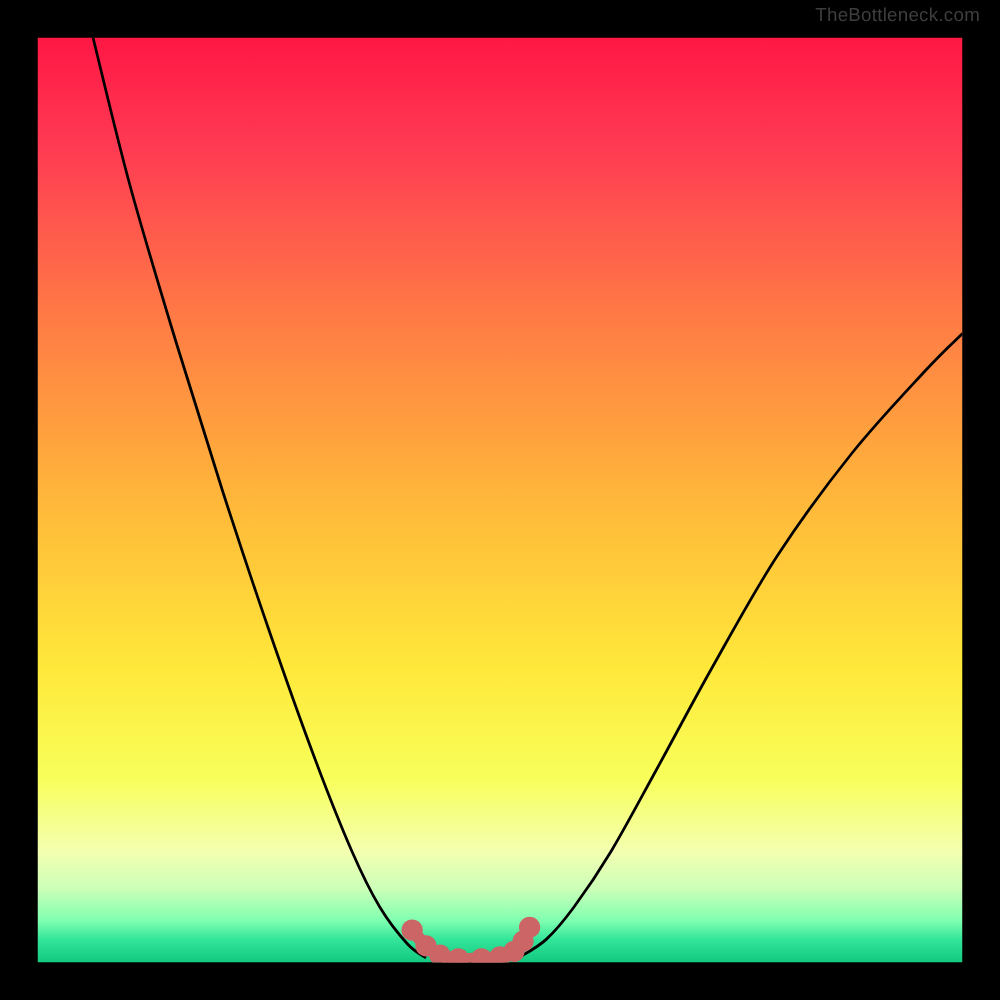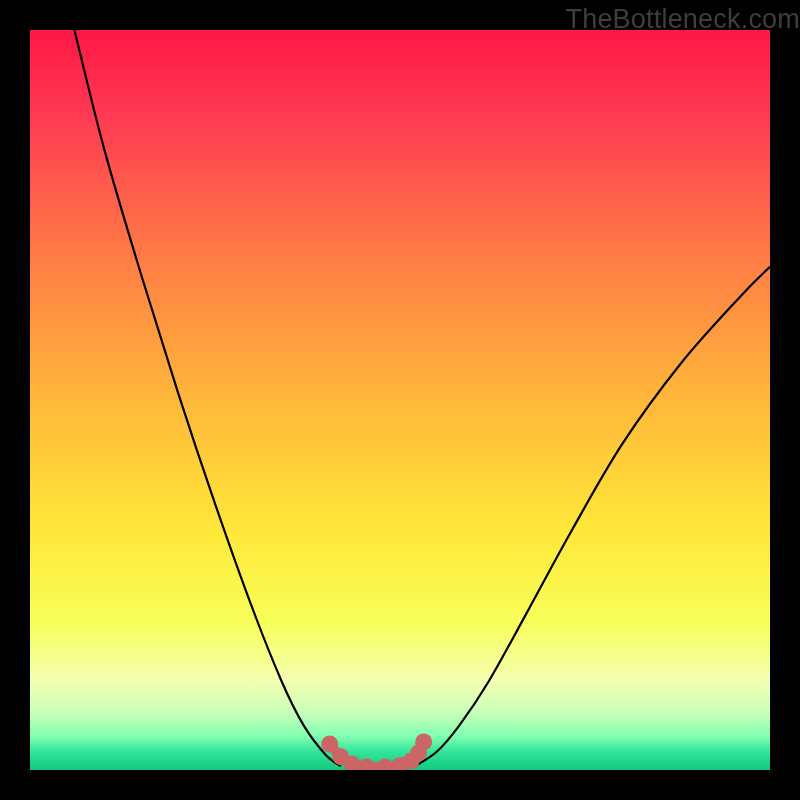--- a/index.html
+++ b/index.html
@@ -21,23 +21,23 @@
   .plot {
     position: absolute;
     top: 30px;
     left: 30px;
     width: 740px;
     height: 740px;
   }
   .watermark {
     position: absolute;
     top: 4px;
-    right: 0;
+    right: 16px;
     color: #3e3e3e;
-    font-size: 27px;
+    font-size: 15px;
     font-weight: 500;
     letter-spacing: 0.2px;
   }
   svg { display: block; }
 </style>
 </head>
 <body>
 
 <div class="frame">
   <div class="watermark">TheBottleneck.com</div>

